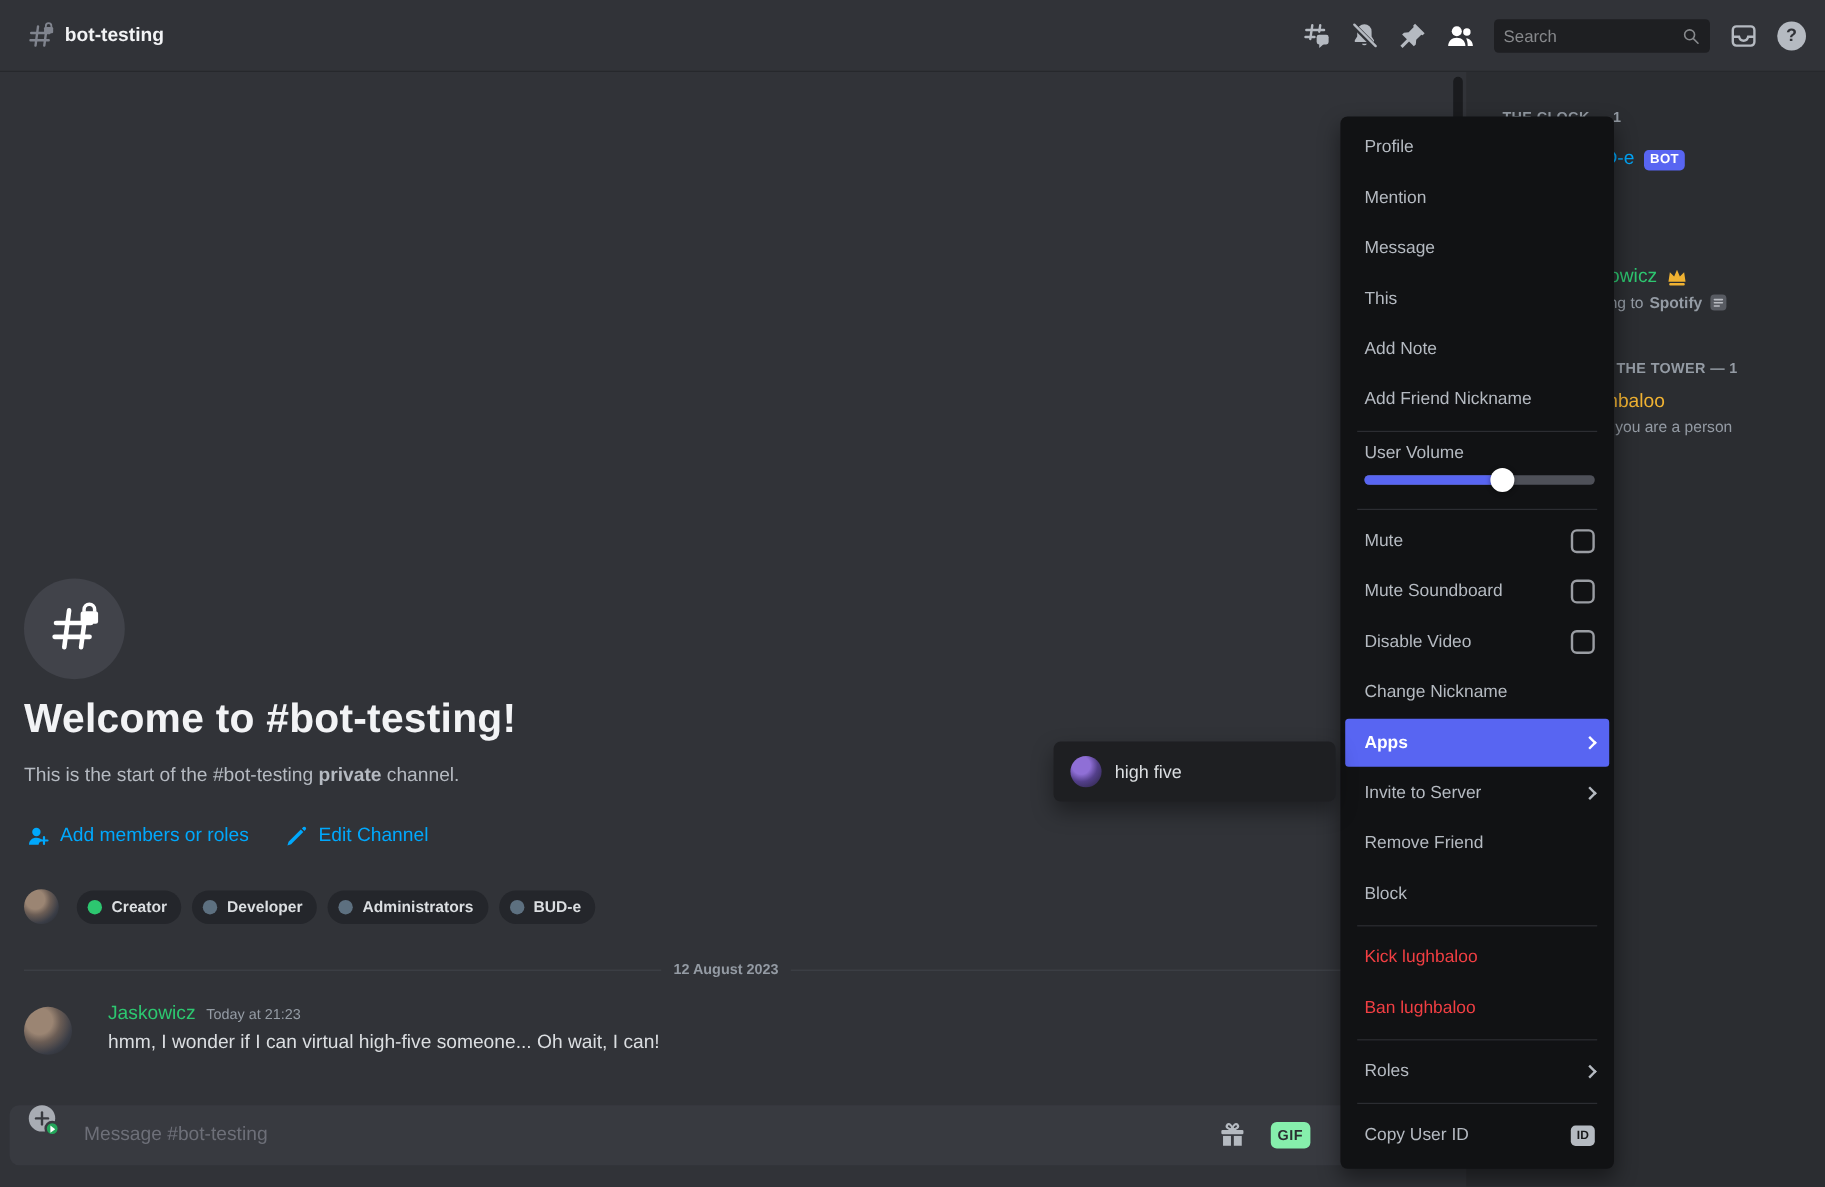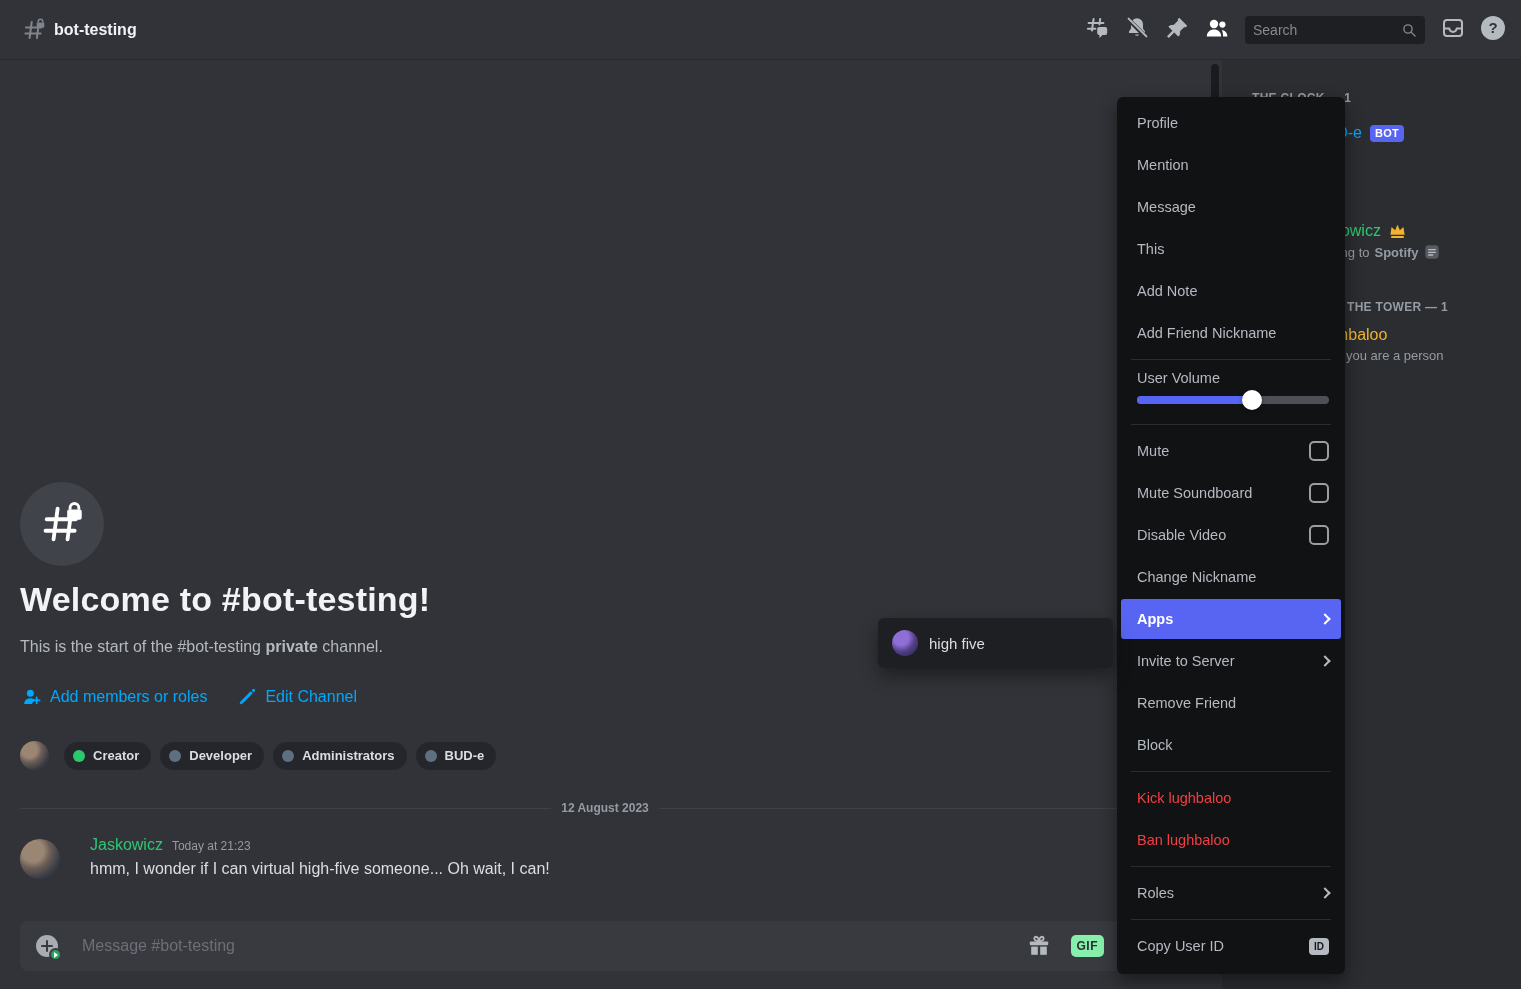--- a/index.html
+++ b/index.html
@@ -11,21 +11,21 @@
     color:#dbdee1;
   }
   
   .topbar {
     position:absolute; left:0; top:0; width:1521px; height:60px;
     background:#313338; border-bottom:1px solid #26282c;
     display:flex; align-items:center; padding:0 16px; z-index:10;
   }
   .topbar .chan-icon { width:24px; height:24px; color:#80848e; margin:0 8px 0 6px; flex:none; }
   .topbar .chan-title { font-size:16px; font-weight:700; color:#f2f3f5; }
-  .topbar .right { margin-left:auto; display:flex; align-items:flex-start; gap:16px; }
+  .topbar .right { margin-left:auto; display:flex; align-items:center; gap:16px; }
   .tb-icon { width:24px; height:24px; color:#b5bac1; cursor:pointer; }
   .tb-icon.active { color:#ffffff; }
   .searchbox {
     width:180px; height:28px; background:#1e1f22; border-radius:4px;
     display:flex; align-items:center; padding:0 8px; cursor:text;
   }
   .searchbox .s-label { font-size:14px; color:#87898c; flex:1; }
   .searchbox svg { width:16px; height:16px; color:#87898c; }
   .help-circle {
     width:24px; height:24px; border-radius:50%; background:#b5bac1; color:#313338;
@@ -58,22 +58,22 @@
   .date-divider { position:absolute; left:20px; top:741px; width:1170px; display:flex; align-items:center; }
   .date-divider .line { flex:1; height:1px; background:#3f4147; }
   .date-divider .d-text { padding:0 10px; font-size:12px; font-weight:700; color:#949ba4; }
   .msg-avatar { position:absolute; left:20px; top:779px; width:40px; height:40px; }
   .msg-head { position:absolute; left:90px; top:776px; display:flex; align-items:baseline; gap:9px; }
   .msg-author { font-size:16px; font-weight:500; color:#2dc770; cursor:pointer; }
   .msg-time { font-size:12px; color:#949ba4; }
   .msg-body { position:absolute; left:90px; top:800px; font-size:16px; color:#dbdee1; }
   
   .composer {
-    position:absolute; left:20px; top:861px; width:1176px; height:50px;
-    background:#383a40; border-radius:8px; display:flex; align-items:center;
+    position:absolute; left:8px; top:861px; width:1176px; height:50px;
+    background:#383a40; border-radius:8px; display:flex; 
   }
   .plus-wrap { position:relative; width:22px; height:22px; margin:0 24px 0 16px; cursor:pointer; flex:none; }
   .plus-circle { width:22px; height:22px; border-radius:50%; background:#a8acb3; position:relative; }
   .plus-circle::before, .plus-circle::after { content:""; position:absolute; background:#383a40; }
   .plus-circle::before { left:5px; top:10px; width:12px; height:2.4px; border-radius:2px; }
   .plus-circle::after { left:10px; top:5px; width:2.4px; height:12px; border-radius:2px; }
   .plus-badge {
     position:absolute; right:-4px; bottom:-4px; width:13px; height:13px; border-radius:50%;
     background:#23a55a; border:2px solid #383a40; display:flex; align-items:center; justify-content:center;
   }

